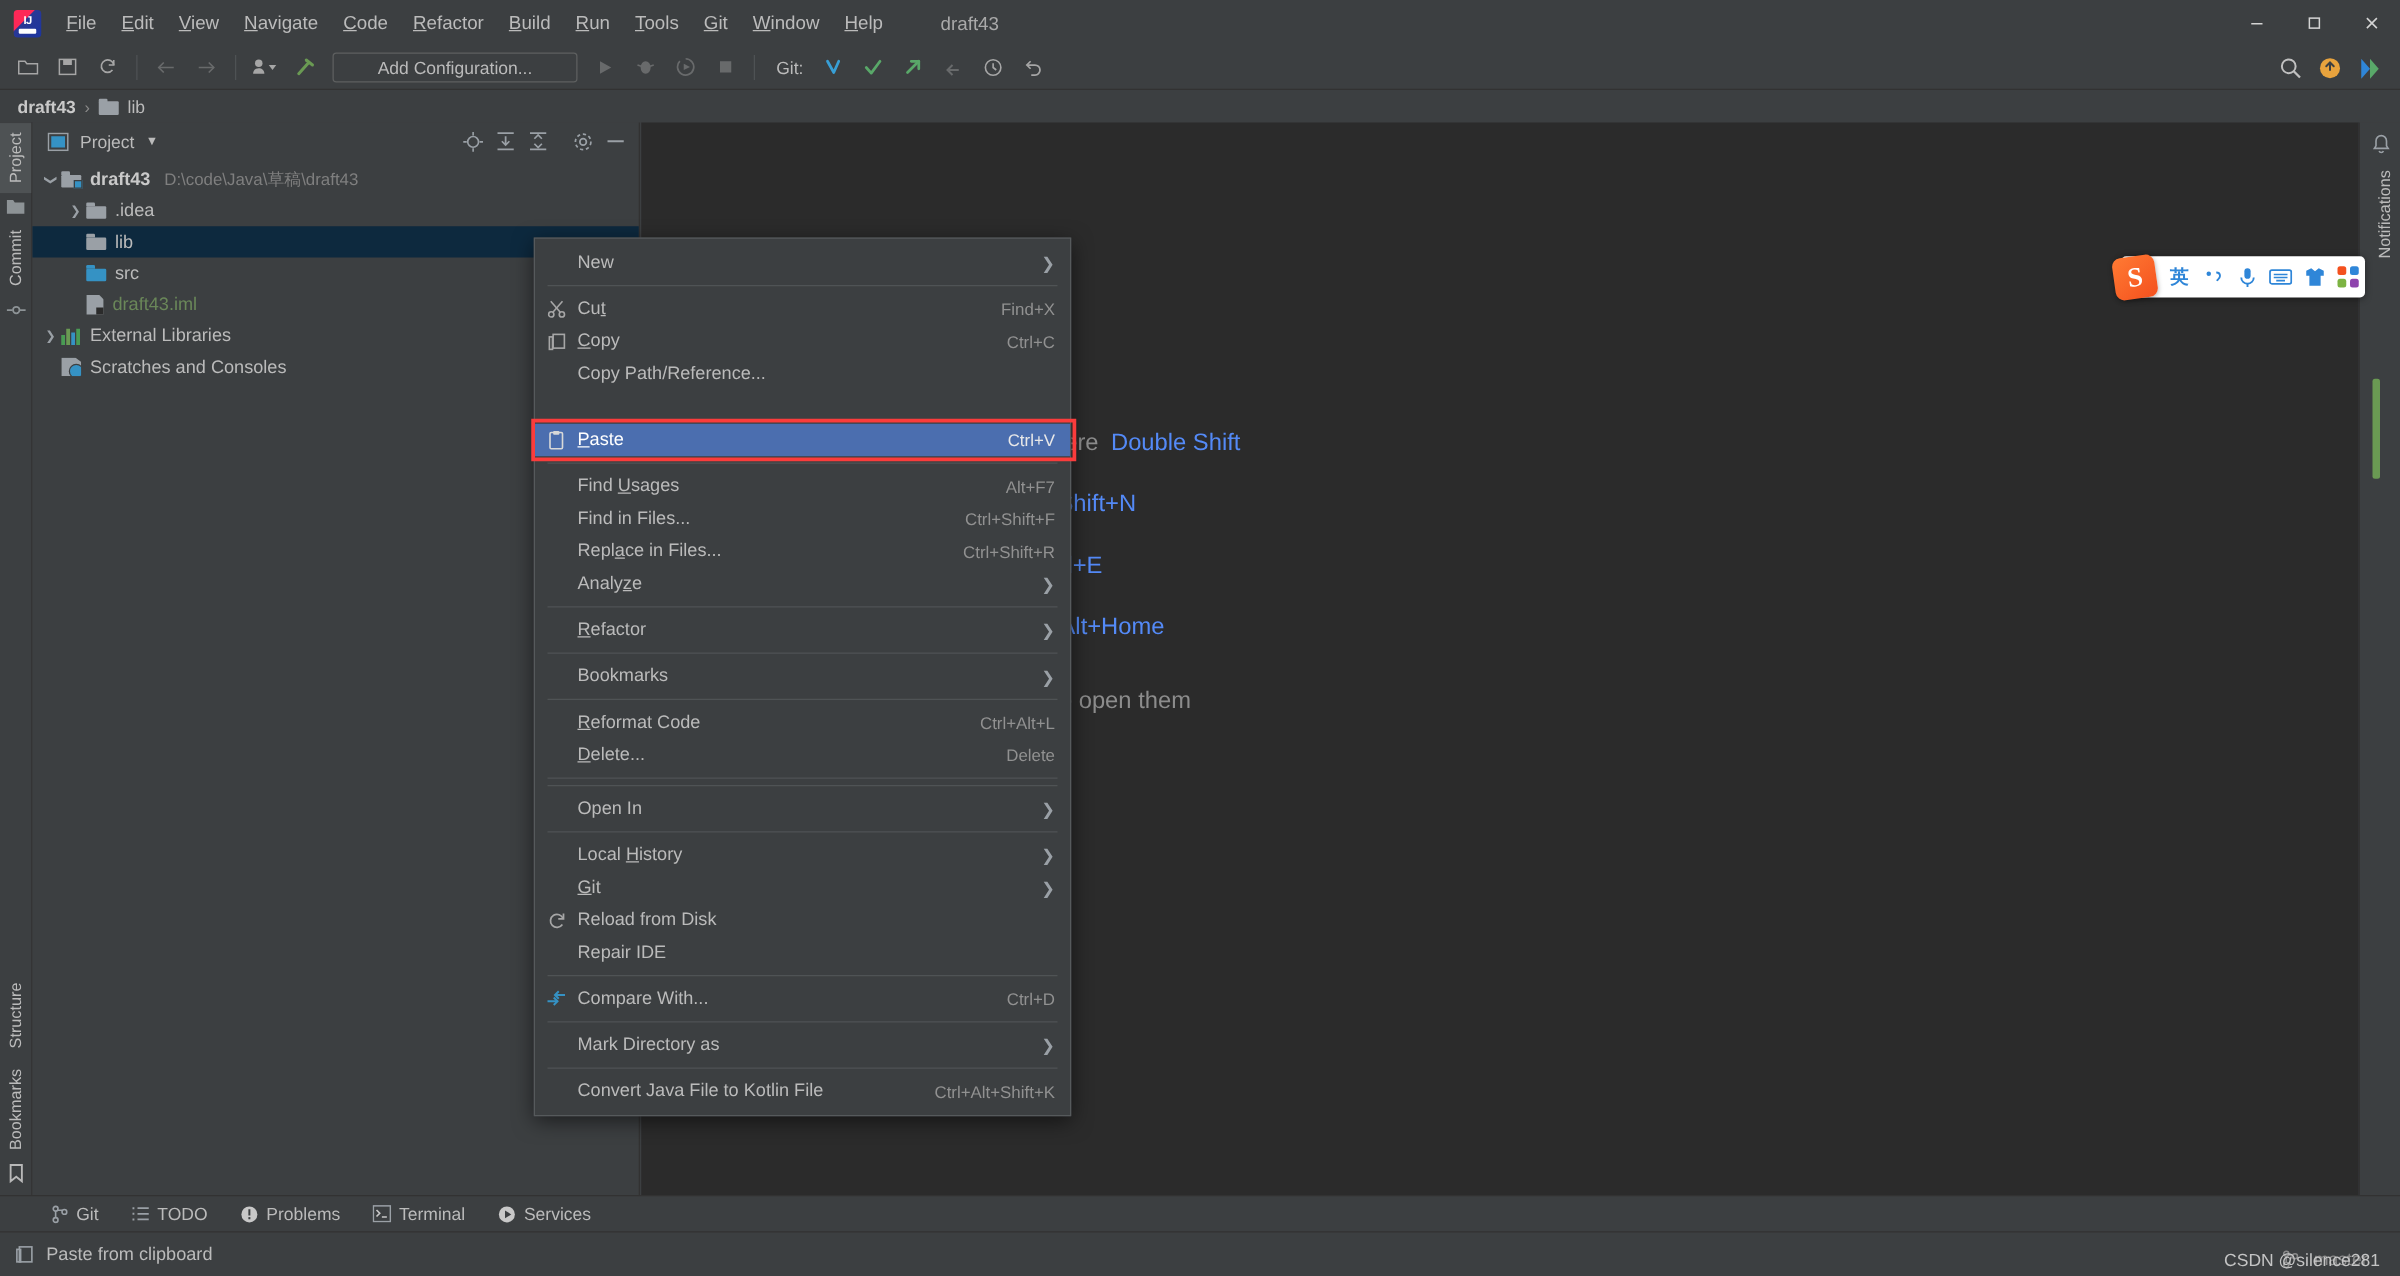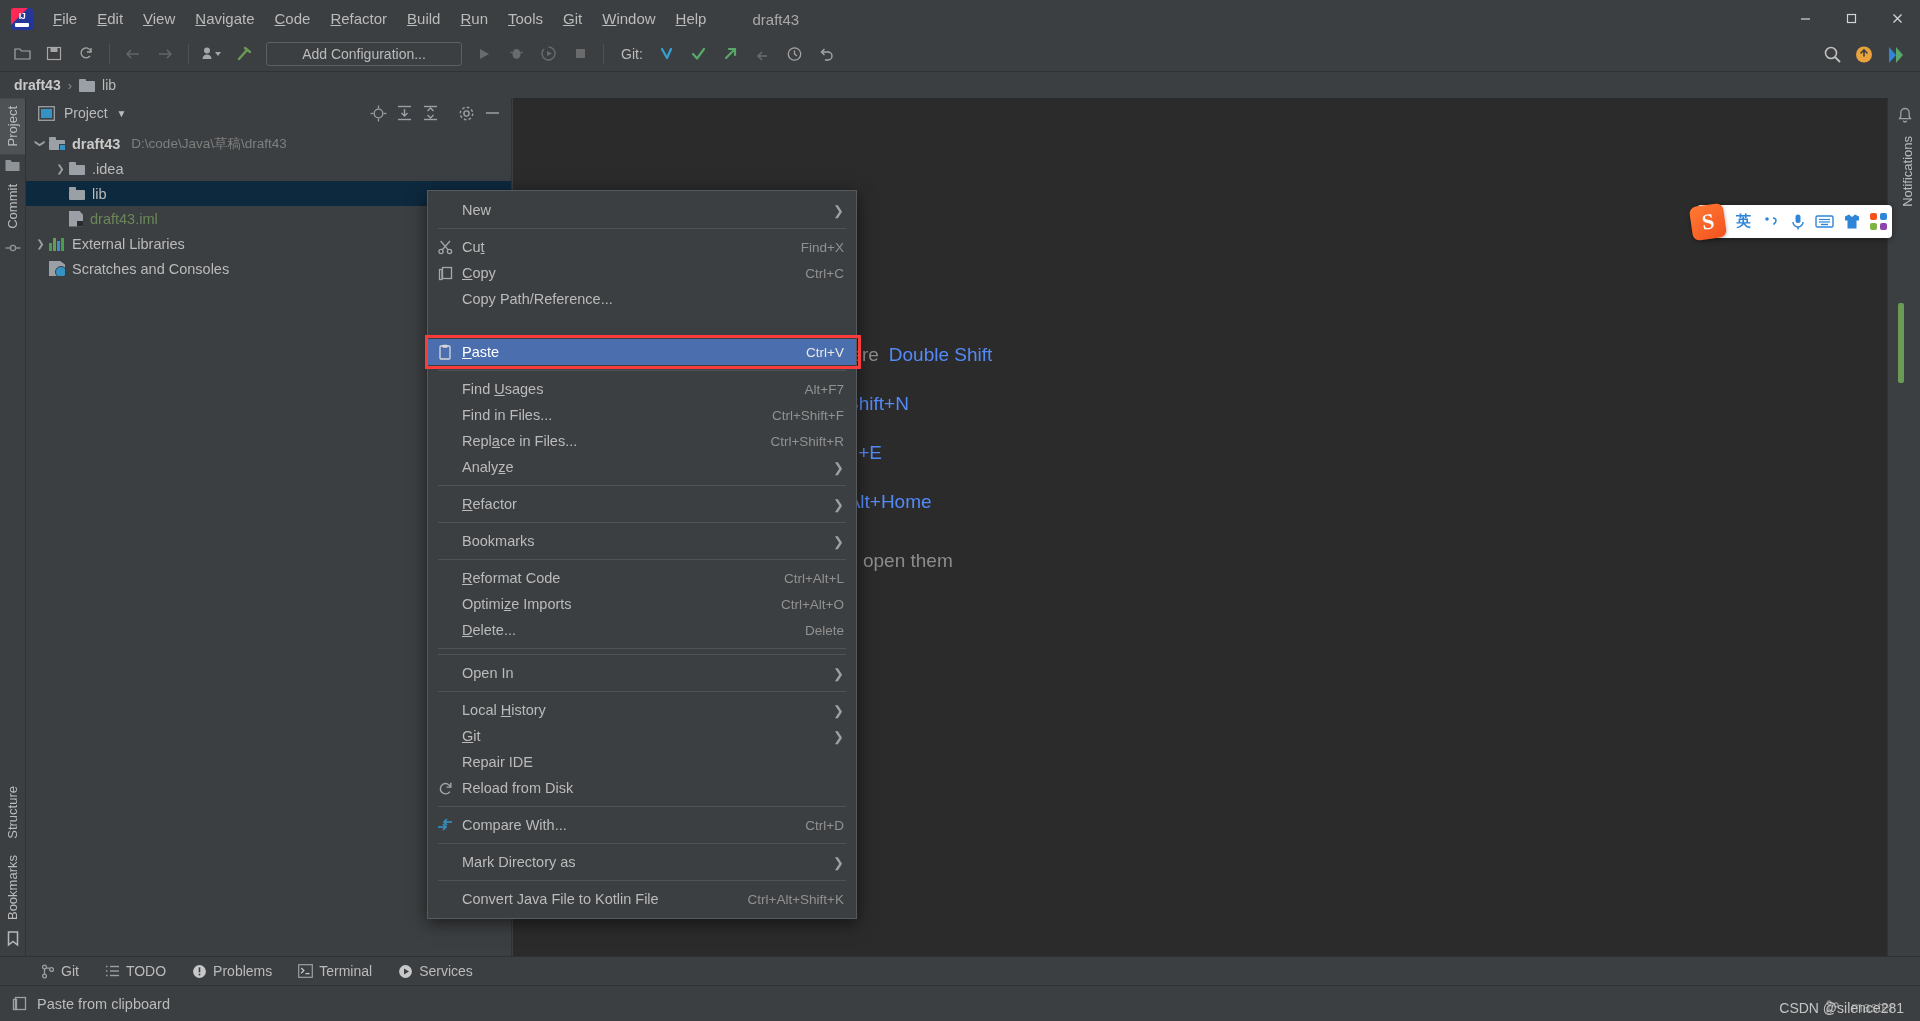--- a/index.html
+++ b/index.html
@@ -631,20 +631,30 @@
             <span class="folder">
               <i class="tab"></i>
               <i class="body"></i>
             </span>
           </span>
           <span class="tree-label">lib</span>
         </div>
         <div class="tree-row" style="padding-left: 26px;">
           <span class="arrow empty">❯</span>
           <span style="display: flex; align-items: center;">
+            <span class="folder blue">
+              <i class="tab"></i>
+              <i class="body"></i>
+            </span>
+          </span>
+          <span class="tree-label">src</span>
+        </div>
+        <div class="tree-row" style="padding-left: 26px;">
+          <span class="arrow empty">❯</span>
+          <span style="display: flex; align-items: center;">
             <span class="iml-ic"></span>
           </span>
           <span class="tree-label green">draft43.iml</span>
         </div>
         <div class="tree-row" style="padding-left: 6px;">
           <span class="arrow">❯</span>
           <span style="display: flex; align-items: center;">
             <span class="lib-ic">
               <i style="height:8px;background:#499c54"></i>
               <i style="height:13px;background:#6a9a53"></i>
@@ -802,58 +812,53 @@
         <span class="ctx-arrow">❯</span>
       </div>
       <div class="ctx-sep"></div>
       <div class="ctx-row">
         <span class="ctx-ic"></span>
         <span class="ctx-label"><span class="mn">R</span>eformat Code</span>
         <span class="ctx-short">Ctrl+Alt+L</span>
       </div>
       <div class="ctx-row">
         <span class="ctx-ic"></span>
-        <span class="ctx-label">Optimi<span class="mn">z</span>e Imports</span>
-        <span class="ctx-short">Ctrl+Alt+O</span>
-      </div>
-      <div class="ctx-row">
-        <span class="ctx-ic"></span>
         <span class="ctx-label"><span class="mn">D</span>elete...</span>
         <span class="ctx-short">Delete</span>
       </div>
       <div class="ctx-sep"></div>
       <div class="ctx-sep"></div>
       <div class="ctx-row">
         <span class="ctx-ic"></span>
         <span class="ctx-label">Open In</span>
         <span class="ctx-arrow">❯</span>
       </div>
       <div class="ctx-sep"></div>
       <div class="ctx-row">
         <span class="ctx-ic"></span>
         <span class="ctx-label">Local <span class="mn">H</span>istory</span>
         <span class="ctx-arrow">❯</span>
       </div>
       <div class="ctx-row">
         <span class="ctx-ic"></span>
         <span class="ctx-label"><span class="mn">G</span>it</span>
         <span class="ctx-arrow">❯</span>
-      </div>
-      <div class="ctx-row">
-        <span class="ctx-ic"></span>
-        <span class="ctx-label">Repair IDE</span>
       </div>
       <div class="ctx-row">
         <span class="ctx-ic">
           <svg width="15" height="15" viewBox="0 0 15 15">
             <path d="M12.5 6a5.2 5.2 0 1 0-.6 4.6" fill="none" stroke="#a6a6a6" stroke-width="1.4"></path>
             <path d="M12.8 1.8v4.3H8.6" fill="none" stroke="#a6a6a6" stroke-width="1.4"></path>
           </svg>
         </span>
         <span class="ctx-label">Reload from Disk</span>
+      </div>
+      <div class="ctx-row">
+        <span class="ctx-ic"></span>
+        <span class="ctx-label">Repair IDE</span>
       </div>
       <div class="ctx-sep"></div>
       <div class="ctx-row">
         <span class="ctx-ic">
           <svg width="16" height="14" viewBox="0 0 16 14">
             <path d="M1 9h8" stroke="#3592c4" stroke-width="1.6"></path>
             <path d="M6 6l3 3-3 3" fill="none" stroke="#3592c4" stroke-width="1.6"></path>
             <path d="M15 4H7" stroke="#3592c4" stroke-width="1.6"></path>
             <path d="M10 1L7 4l3 3" fill="none" stroke="#3592c4" stroke-width="1.6"></path>
           </svg>

